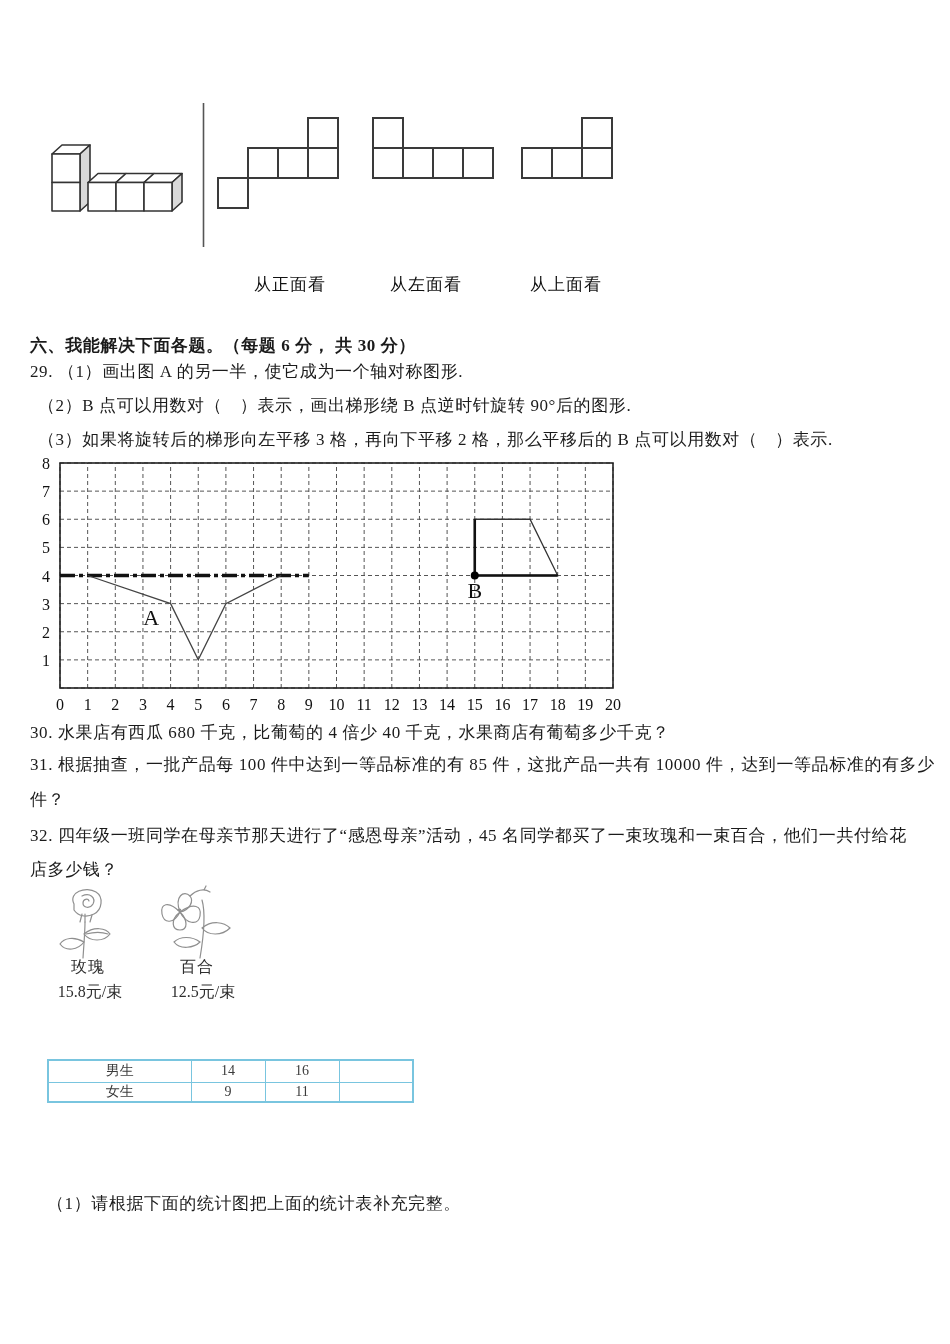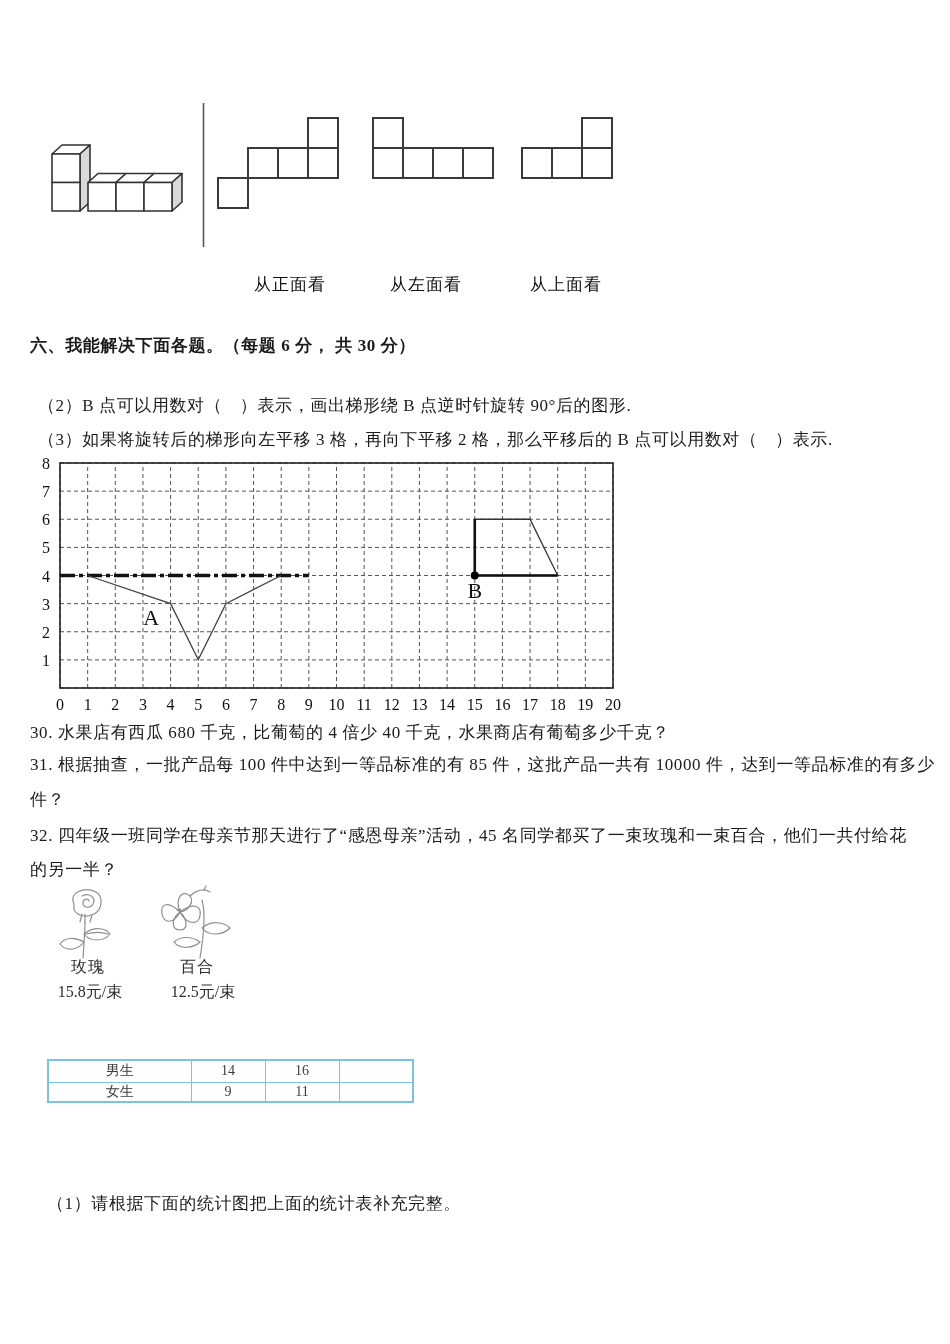--- a/index.html
+++ b/index.html
@@ -69,20 +69,21 @@
         <rect class="netcell" x="522" y="58" width="30" height="30"></rect>
         <rect class="netcell" x="552" y="58" width="30" height="30"></rect>
         <rect class="netcell" x="582" y="58" width="30" height="30"></rect>
       </g>
   </svg>
   <div class="view-caption" style="left: 290px;">从正面看</div>
   <div class="view-caption" style="left: 426px;">从左面看</div>
   <div class="view-caption" style="left: 566px;">从上面看</div>
 
   <div class="txt bold" style="left:30px;top:336px;">六、我能解决下面各题。（每题 6 分， 共 30 分）</div>
+  <div class="txt" style="left:30px;top:362px;">29. （1）画出图 A 的另一半，使它成为一个轴对称图形.</div>
   <div class="txt" style="left:38px;top:396px;">（2）B 点可以用数对（　）表示，画出梯形绕 B 点逆时针旋转 90°后的图形.</div>
   <div class="txt" style="left:38px;top:430px;">（3）如果将旋转后的梯形向左平移 3 格，再向下平移 2 格，那么平移后的 B 点可以用数对（　）表示.</div>
 
   <svg id="grid-svg" class="abs" style="left:20px;top:450px;" width="650" height="272">
       <line class="gl" x1="40" y1="238" x2="40" y2="13"></line>
       <line class="gl" x1="67.65" y1="238" x2="67.65" y2="13"></line>
       <line class="gl" x1="95.3" y1="238" x2="95.3" y2="13"></line>
       <line class="gl" x1="122.95" y1="238" x2="122.95" y2="13"></line>
       <line class="gl" x1="150.6" y1="238" x2="150.6" y2="13"></line>
       <line class="gl" x1="178.25" y1="238" x2="178.25" y2="13"></line>
@@ -147,21 +148,21 @@
       <line class="bold-edge" x1="454.75" y1="125.5" x2="454.75" y2="69.25"></line>
       <line class="bold-edge" x1="454.75" y1="125.5" x2="537.7" y2="125.5"></line>
       <circle class="dotB" cx="454.75" cy="125.5" r="4"></circle>
       <text class="biglabel" text-anchor="middle" x="454.75" y="147.5">B</text>
     </svg>
 
   <div class="txt" style="left:30px;top:723px;">30. 水果店有西瓜 680 千克，比葡萄的 4 倍少 40 千克，水果商店有葡萄多少千克？</div>
   <div class="txt" style="left:30px;top:755px;">31. 根据抽查，一批产品每 100 件中达到一等品标准的有 85 件，这批产品一共有 10000 件，达到一等品标准的有多少</div>
   <div class="txt" style="left:30px;top:790px;">件？</div>
   <div class="txt" style="left:30px;top:826px;">32. 四年级一班同学在母亲节那天进行了“感恩母亲”活动，45 名同学都买了一束玫瑰和一束百合，他们一共付给花</div>
-  <div class="txt" style="left:30px;top:860px;">的另一半？</div>
+  <div class="txt" style="left:30px;top:860px;">店多少钱？</div>
 
   <svg class="abs" style="left:52px;top:884px;" width="72" height="78" viewBox="0 0 72 78" fill="none" stroke="#8f8f8f" stroke-width="1.2" stroke-linecap="round">
     <path d="M22,20 C16,8 34,2 44,8 C52,13 50,26 42,30 C34,34 26,32 22,26 Z"></path>
     <path d="M30,12 C38,8 44,14 41,20 C38,25 31,24 31,19 C31,15 36,14 37,17"></path>
     <path d="M30,30 L28,38 M40,31 L38,38 M33,30 L33,38"></path>
     <path d="M33,38 C33,48 32,58 31,74"></path>
     <path d="M32,50 C42,42 54,44 58,50 C52,58 38,58 32,50 Z"></path>
     <path d="M34,50 C42,48 50,48 56,50"></path>
     <path d="M32,58 C22,52 12,54 8,60 C14,68 26,66 32,58 Z"></path>
   </svg>

